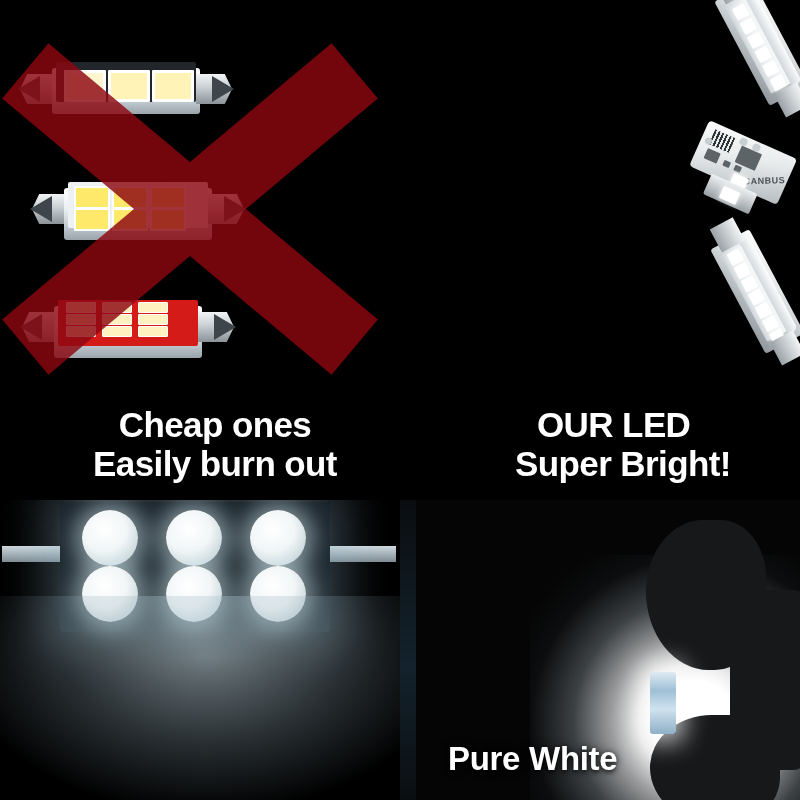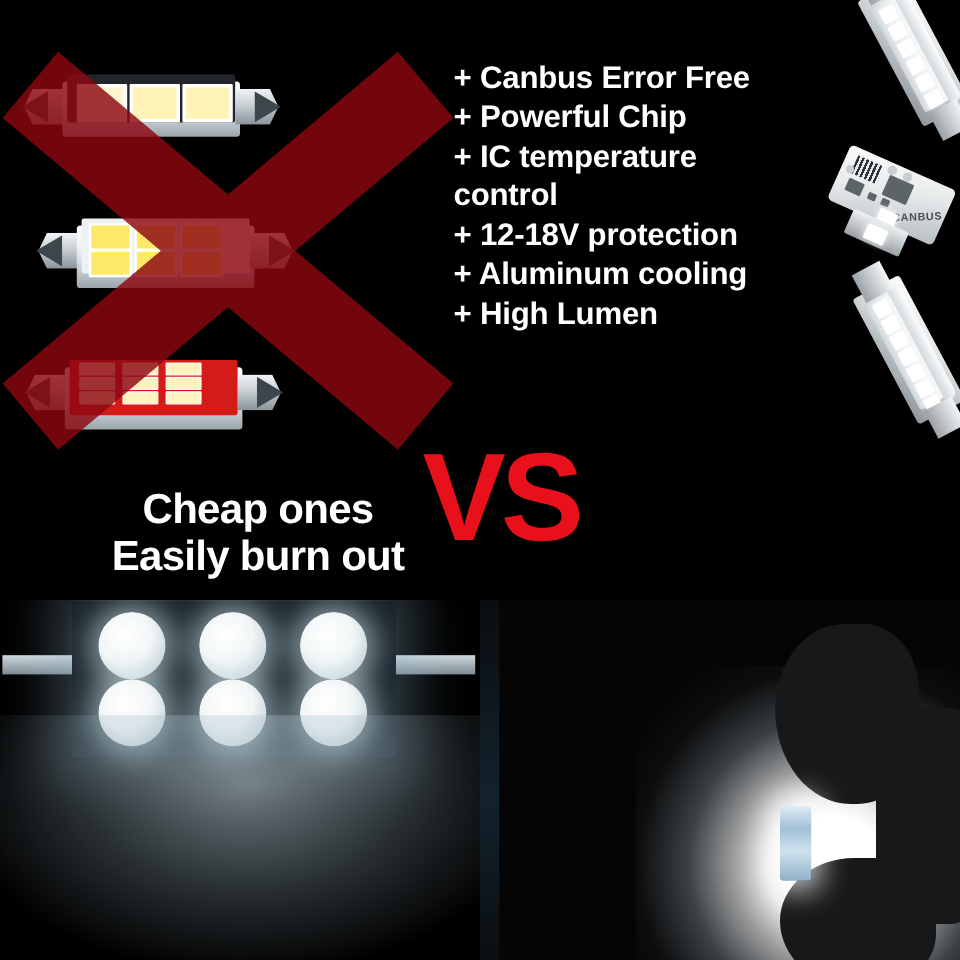--- a/index.html
+++ b/index.html
@@ -170,28 +170,20 @@
         <div class="cap r"></div>
         <div class="tip r"></div>
       </div>
 
       <div class="xmark">
         <div class="bar a"></div>
         <div class="bar b"></div>
       </div>
     </div>
 
-    <div class="features">
-      <div class="feat">+ Canbus Error Free</div>
-      <div class="feat">+ Powerful Chip</div>
-      <div class="feat wrap" style="width:262px;">+ IC temperature control</div>
-      <div class="feat">+ 12-18V protection</div>
-      <div class="feat">+ Aluminum cooling</div>
-      <div class="feat">+ High Lumen</div>
-    </div>
 
     <div class="prod" style="left:672px;top:8px;width:126px;height:108px;transform:rotate(62deg);">
       <div class="shell"></div>
       <div class="ridge"></div>
       <div class="strip"></div>
       <div class="pled" style="left:15px;top:19px;"></div>
       <div class="pled" style="left:31px;top:19px;"></div>
       <div class="pled" style="left:47px;top:19px;"></div>
       <div class="pled" style="left:63px;top:19px;"></div>
       <div class="pled" style="left:79px;top:19px;"></div>
@@ -225,27 +217,30 @@
       <div class="pled" style="left:42px;top:19px;"></div>
       <div class="pled" style="left:57px;top:19px;"></div>
       <div class="pled" style="left:72px;top:19px;"></div>
       <div class="pled" style="left:87px;top:19px;"></div>
       <div class="pled" style="left:102px;top:19px;"></div>
       <div class="endcap" style="left:-18px;top:9px;"></div>
       <div class="endcap" style="left:110px;top:9px;"></div>
     </div>
   </div>
 
-  <div class="vs">VS</div>
 
   <div class="cheap-txt">
     <div class="hl">Cheap ones</div>
     <div class="hl">Easily burn out</div>
   </div>
 
+  <div class="our-txt">
+    <div class="hl" style="padding-left:22px;">OUR LED</div>
+    <div class="hl">Super Bright!</div>
+  </div>
 
   <div class="bot bot-left">
     <div class="bshaft" style="left:2px;"></div>
     <div class="bshaft" style="left:330px;"></div>
     <div class="bphoto">
       <div class="bdot" style="left:22px;top:8px;"></div>
       <div class="bdot" style="left:106px;top:8px;"></div>
       <div class="bdot" style="left:190px;top:8px;"></div>
       <div class="bdot" style="left:22px;top:64px;"></div>
       <div class="bdot" style="left:106px;top:64px;"></div>
@@ -254,15 +249,16 @@
     <div class="bglow"></div>
   </div>
 
   <div class="bot bot-right">
     <div class="redge"></div>
     <div class="halo"></div>
     <div class="hand" style="left:246px;top:20px;width:120px;height:150px;"></div>
     <div class="hand" style="left:250px;top:215px;width:130px;height:110px;"></div>
     <div class="hand" style="left:330px;top:90px;width:90px;height:180px;border-radius:30%;"></div>
     <div class="torch"></div>
+    <div class="cap-txt" style="text-align:left;padding-left:48px;box-sizing:border-box;">Pure White</div>
   </div>
 
 </div>
 
 </body></html>

